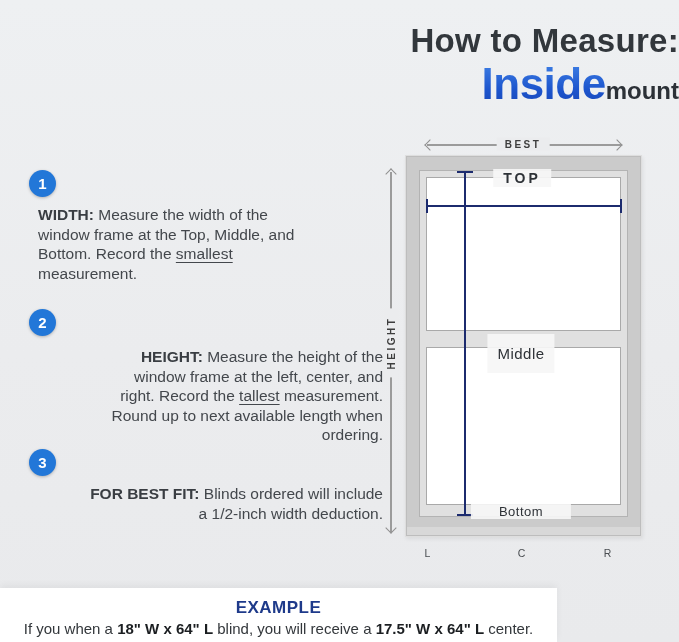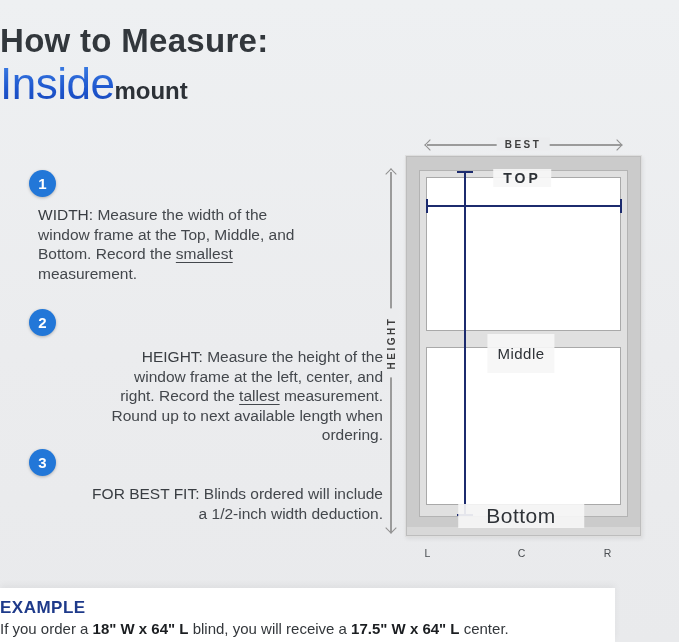--- a/index.html
+++ b/index.html
@@ -11,24 +11,24 @@
     --inside-blue-bottom:#1746b8;
   }
   *{margin:0;padding:0;box-sizing:border-box;}
   body{background:#fff;font-family:"Liberation Sans",sans-serif;}
   #canvas{
     position:relative;width:679px;height:642px;overflow:hidden;
     background:linear-gradient(180deg,#eef0f2 0%,#ebecee 55%,#e9eaec 100%);
   }
 
   
-  .header{position:absolute;top:24px;left:0;right:0;text-align:left;line-height:1;}
+  .header{position:absolute;top:24px;left:0;right:0;text-align:right;line-height:1;}
   .title-line1{font-size:33px;font-weight:700;color:var(--title-dark);letter-spacing:.3px;}
   .title-line2{margin-top:5px;}
-  .title-highlight{font-size:44px;font-weight:400;color:#1e57c8;letter-spacing:-.5px;vertical-align:baseline;}
+  .title-highlight{font-size:44px;font-weight:700;color:#1e57c8;letter-spacing:-.5px;vertical-align:baseline;}
   @supports ((-webkit-background-clip:text) or (background-clip:text)){
     .title-highlight{
       background:linear-gradient(180deg,var(--inside-blue-top) 0%,#1d55cd 62%,var(--inside-blue-bottom) 100%);
       -webkit-background-clip:text;background-clip:text;color:transparent;
     }
   }
   .title-rest{font-size:24px;font-weight:600;color:#2c3137;margin-left:0;vertical-align:baseline;}
 
   
   .step-badge{
@@ -40,21 +40,21 @@
   #badge-1{left:29px;top:170px;}
   #badge-2{left:29px;top:309px;}
   #badge-3{left:29px;top:449px;}
   .step-text{
     position:absolute;left:38px;width:345px;
     font-size:15.5px;line-height:19.5px;color:#43474c;white-space:pre-line;
   }
   #text-1{top:205px;}
   #text-2{top:347px;text-align:right;}
   #text-3{top:484px;text-align:right;}
-  .step-text b{font-weight:400;color:#393d42;}
+  .step-text b{font-weight:700;color:#393d42;}
   .step-text u{text-underline-offset:3px;}
 
   
   .win-frame{position:absolute;left:405px;top:155px;width:237px;height:382px;
     background:#cbcbcb;border:1px solid #dedede;
     box-shadow:inset 0 0 0 1px #bdbdbd,1px 2px 4px rgba(0,0,0,.07);}
   .win-opening{position:absolute;left:419px;top:170px;width:209px;height:347px;
     background:#e0e0e0;border:1px solid #b3b3b3;}
   .pane{position:absolute;background:#fff;border:1px solid #a9a9a9;}
   .pane-top{left:426px;top:177px;width:195px;height:154px;}
@@ -82,30 +82,30 @@
     position:absolute;background:#ebecee;padding:1px 8px;
     font-size:10px;font-weight:600;letter-spacing:2.5px;color:#3e3e3e;white-space:nowrap;
   }
   .width-label{left:523px;top:144px;transform:translate(-50%,-50%);}
   .height-label{left:391px;top:343px;transform:translate(-50%,-50%) rotate(-90deg);}
 
   .win-label{position:absolute;transform:translateX(-50%);background:rgba(246,246,246,.92);
     color:#2e3237;text-align:center;white-space:nowrap;}
   .label-top{left:522px;top:169px;font-size:14px;font-weight:600;letter-spacing:3px;padding:1px 10px;}
   .label-middle{left:521px;top:334px;font-size:15px;padding:11px 10px;letter-spacing:.5px;}
-  .label-bottom{left:521px;top:504px;font-size:21px;padding:0 28px;letter-spacing:.5px;}
+  .label-bottom{left:521px;top:504px;font-size:13px;padding:0 28px;letter-spacing:.5px;}
 
   .lcr{position:absolute;top:547px;font-size:10.5px;color:#4a4e52;letter-spacing:1px;transform:translateX(-50%);}
   #lbl-l{left:428px;}
   #lbl-c{left:522px;}
   #lbl-r{left:608px;}
 
   
-  .example-bar{position:absolute;left:0;top:588px;width:615px;height:54px;background:#ffffff;
-    box-shadow:0 -3px 7px rgba(0,0,0,.05);text-align:left;}
+  .example-bar{position:absolute;left:0;top:588px;width:557px;height:54px;background:#ffffff;
+    box-shadow:0 -3px 7px rgba(0,0,0,.05);text-align:center;}
   .example-heading{margin-top:10px;font-size:17px;font-weight:700;letter-spacing:.5px;color:var(--example-navy);}
   .example-text{margin-top:2px;font-size:15px;color:#33373b;}
   .example-text b{font-weight:700;color:#1b1e21;}
 </style>
 </head>
 <body>
 
 <div id="canvas">
 
   <div class="header">
@@ -159,16 +159,16 @@
     <div class="win-label label-middle">Middle</div>
     <div class="win-label label-bottom">Bottom</div>
 
     <div class="lcr" id="lbl-l">L</div>
     <div class="lcr" id="lbl-c">C</div>
     <div class="lcr" id="lbl-r">R</div>
   </div>
 
   <div class="example-bar">
     <div class="example-heading">EXAMPLE</div>
-    <div class="example-text"><span>If you order a </span><b>18" W x 64" L</b><span> blind, you will receive a </span><b>17.5" W x 64" L</b><span> center.</span></div>
+    <div class="example-text"><span>If you when a </span><b>18" W x 64" L</b><span> blind, you will receive a </span><b>17.5" W x 64" L</b><span> center.</span></div>
   </div>
 
 </div>
 
 </body></html>

